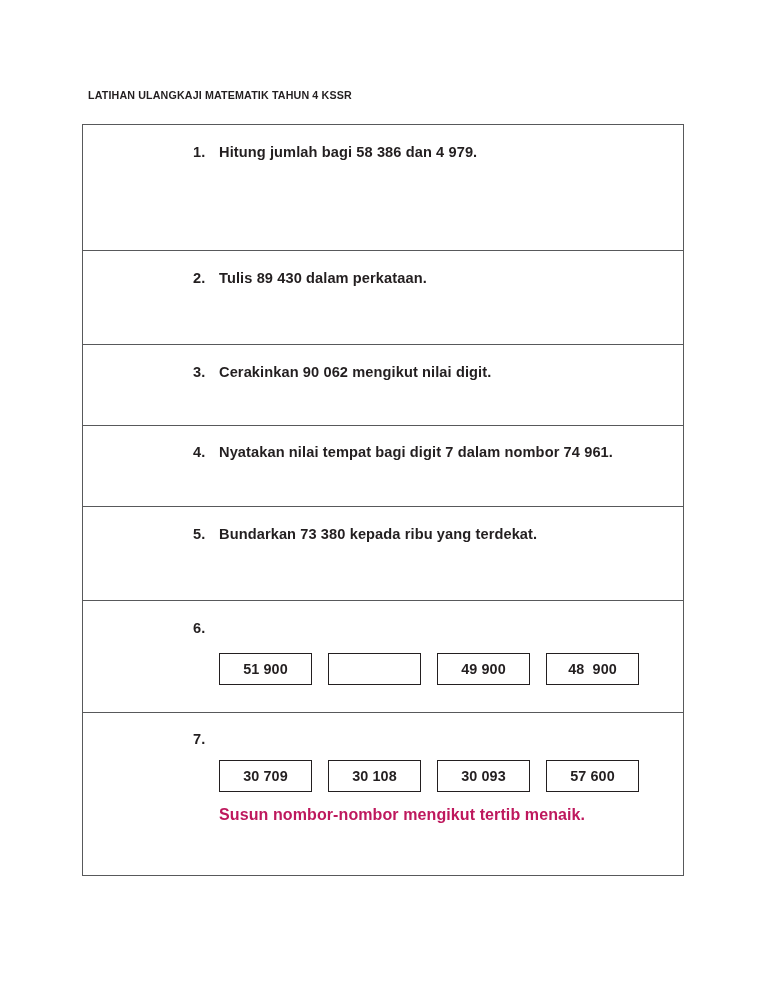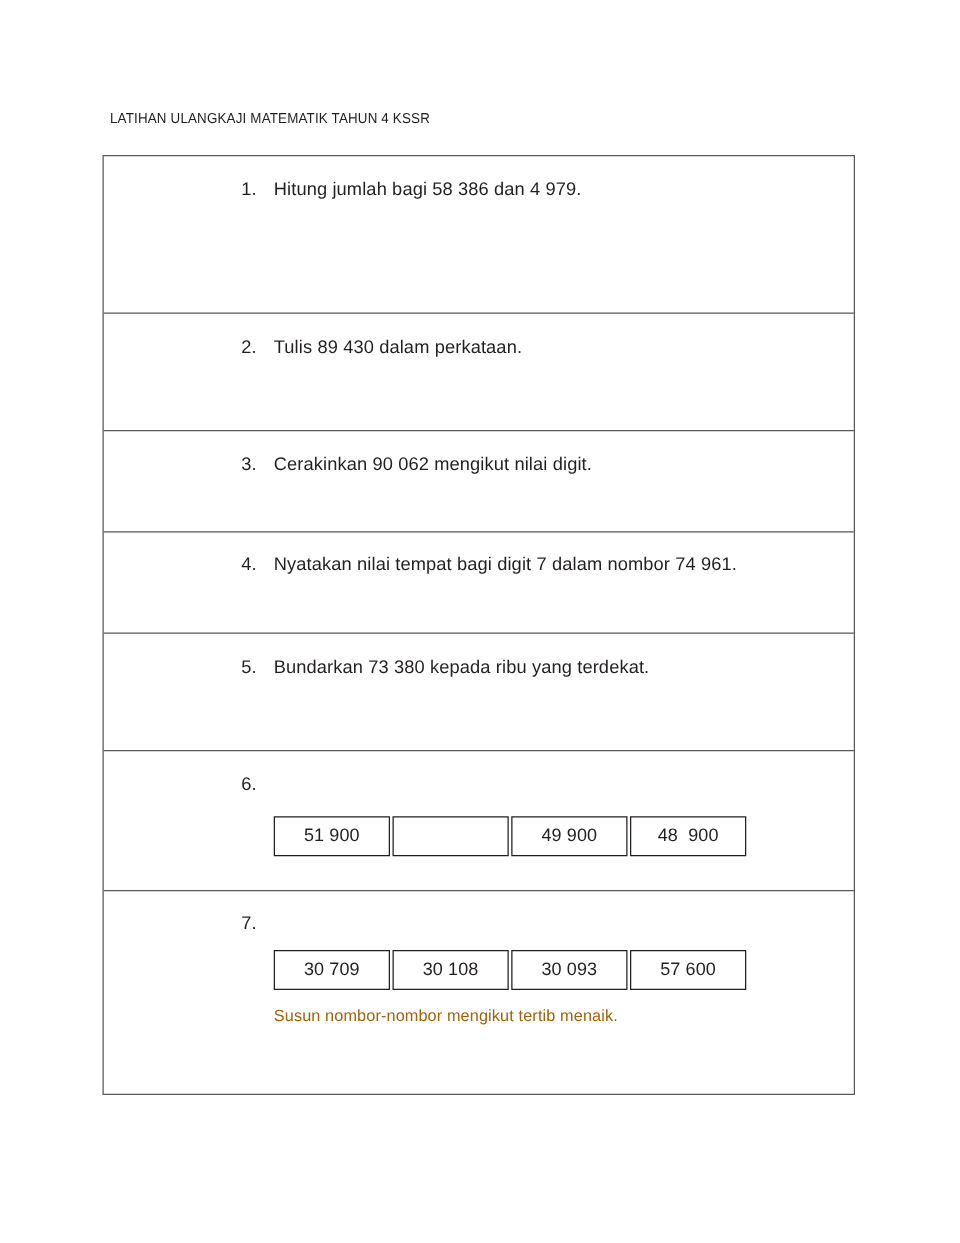--- a/index.html
+++ b/index.html
@@ -13,20 +13,21 @@
     position: relative;
     font-family: "Liberation Sans", sans-serif;
     color: #231f20;
     -webkit-font-smoothing: antialiased;
   }
 
   .page {
     position: absolute;
     inset: 0;
     background: #ffffff;
+    font-weight: bold;
   }
 
   
   .doc-header {
     position: absolute;
     left: 88px;
     top: 89px;
     font-family: "Liberation Sans Narrow", "Liberation Sans", sans-serif;
     font-size: 11.5px;
     letter-spacing: 0.15px;
@@ -96,21 +97,21 @@
   .r4 .qline { top: 18px; }
   .r5 .qline { top: 19px; }
   .r6 .qline { top: 19px; }
   .r7 .qline { top: 18px; }
 
   
   .cardstrip {
     position: absolute;
     left: 136px;
     display: flex;
-    gap: 2px;
+    gap: 16px;
   }
   .r6 .cardstrip { top: 52px; }
   .r7 .cardstrip { top: 47px; }
 
   .card {
     width: 93px;
     height: 32px;
     box-sizing: border-box;
     border: 1.4px solid #231f20;
     background: #ffffff;
@@ -122,23 +123,23 @@
     white-space: pre;
     letter-spacing: 0.1px;
   }
   .card.blank { color: transparent; }
 
   
   .subline {
     position: absolute;
     left: 136px;
     top: 92px;
-    font-size: 13px;
+    font-size: 16px;
     line-height: 1.2;
-    color: #a16207;
+    color: #be185d;
     white-space: pre;
     letter-spacing: 0.1px;
   }
 </style>
 </head>
 <body>
 
 <div class="page">
 
   <div class="doc-header">LATIHAN ULANGKAJI MATEMATIK TAHUN 4 KSSR</div>

